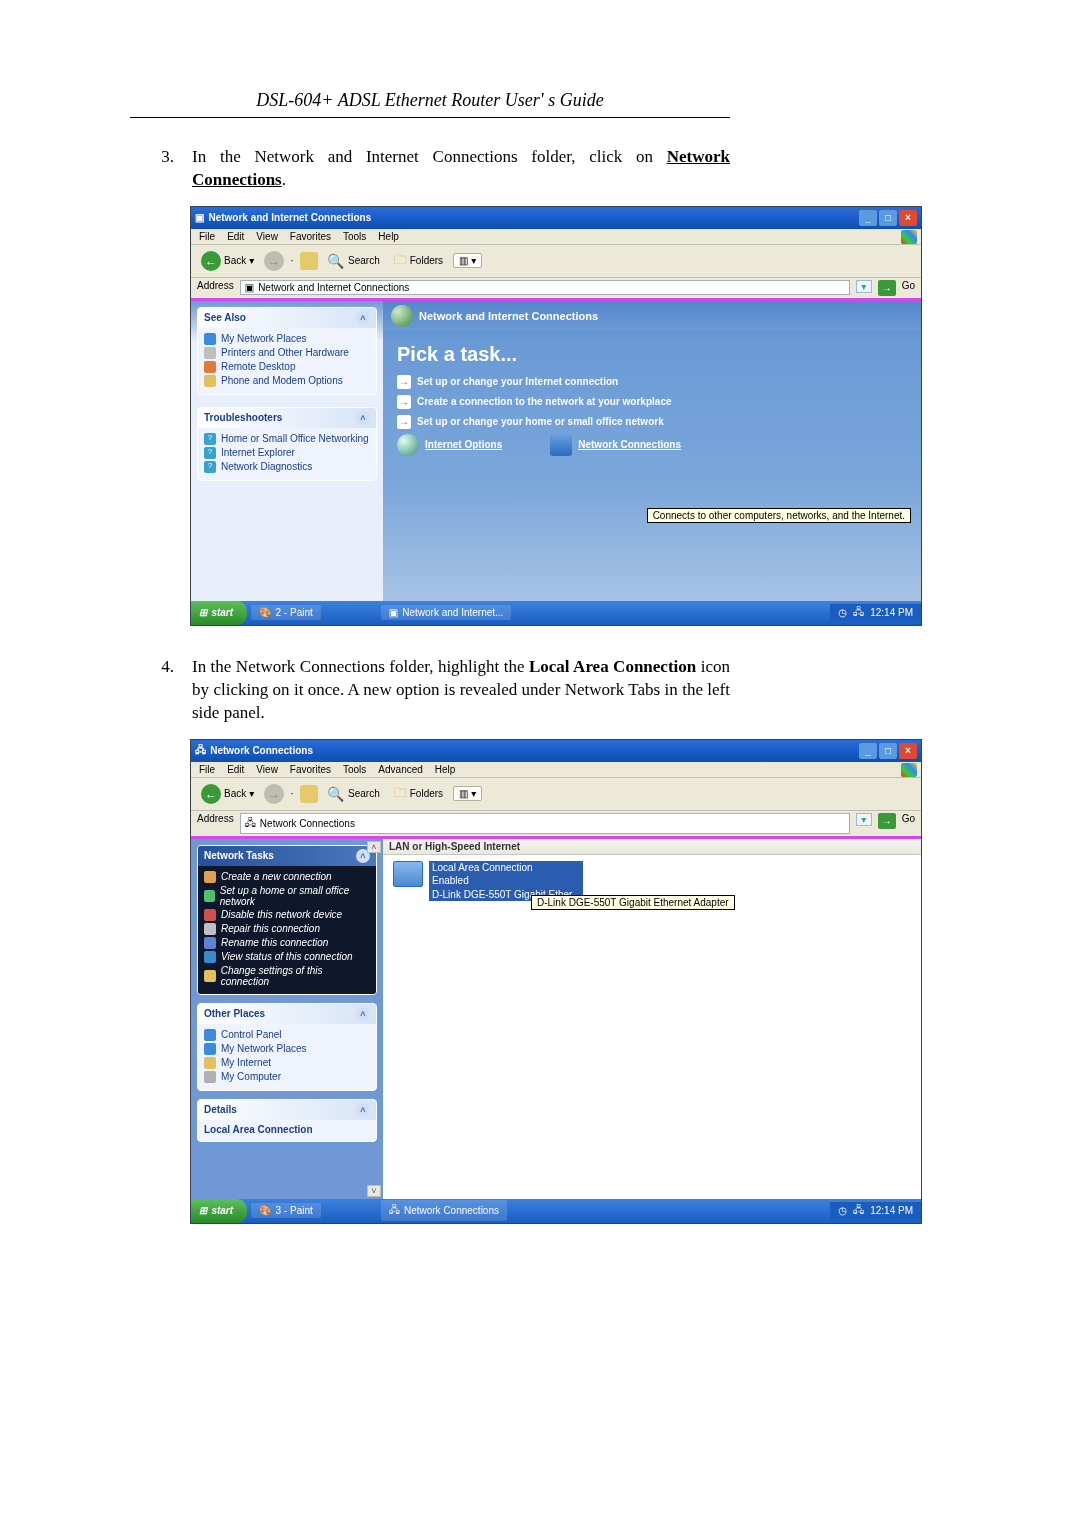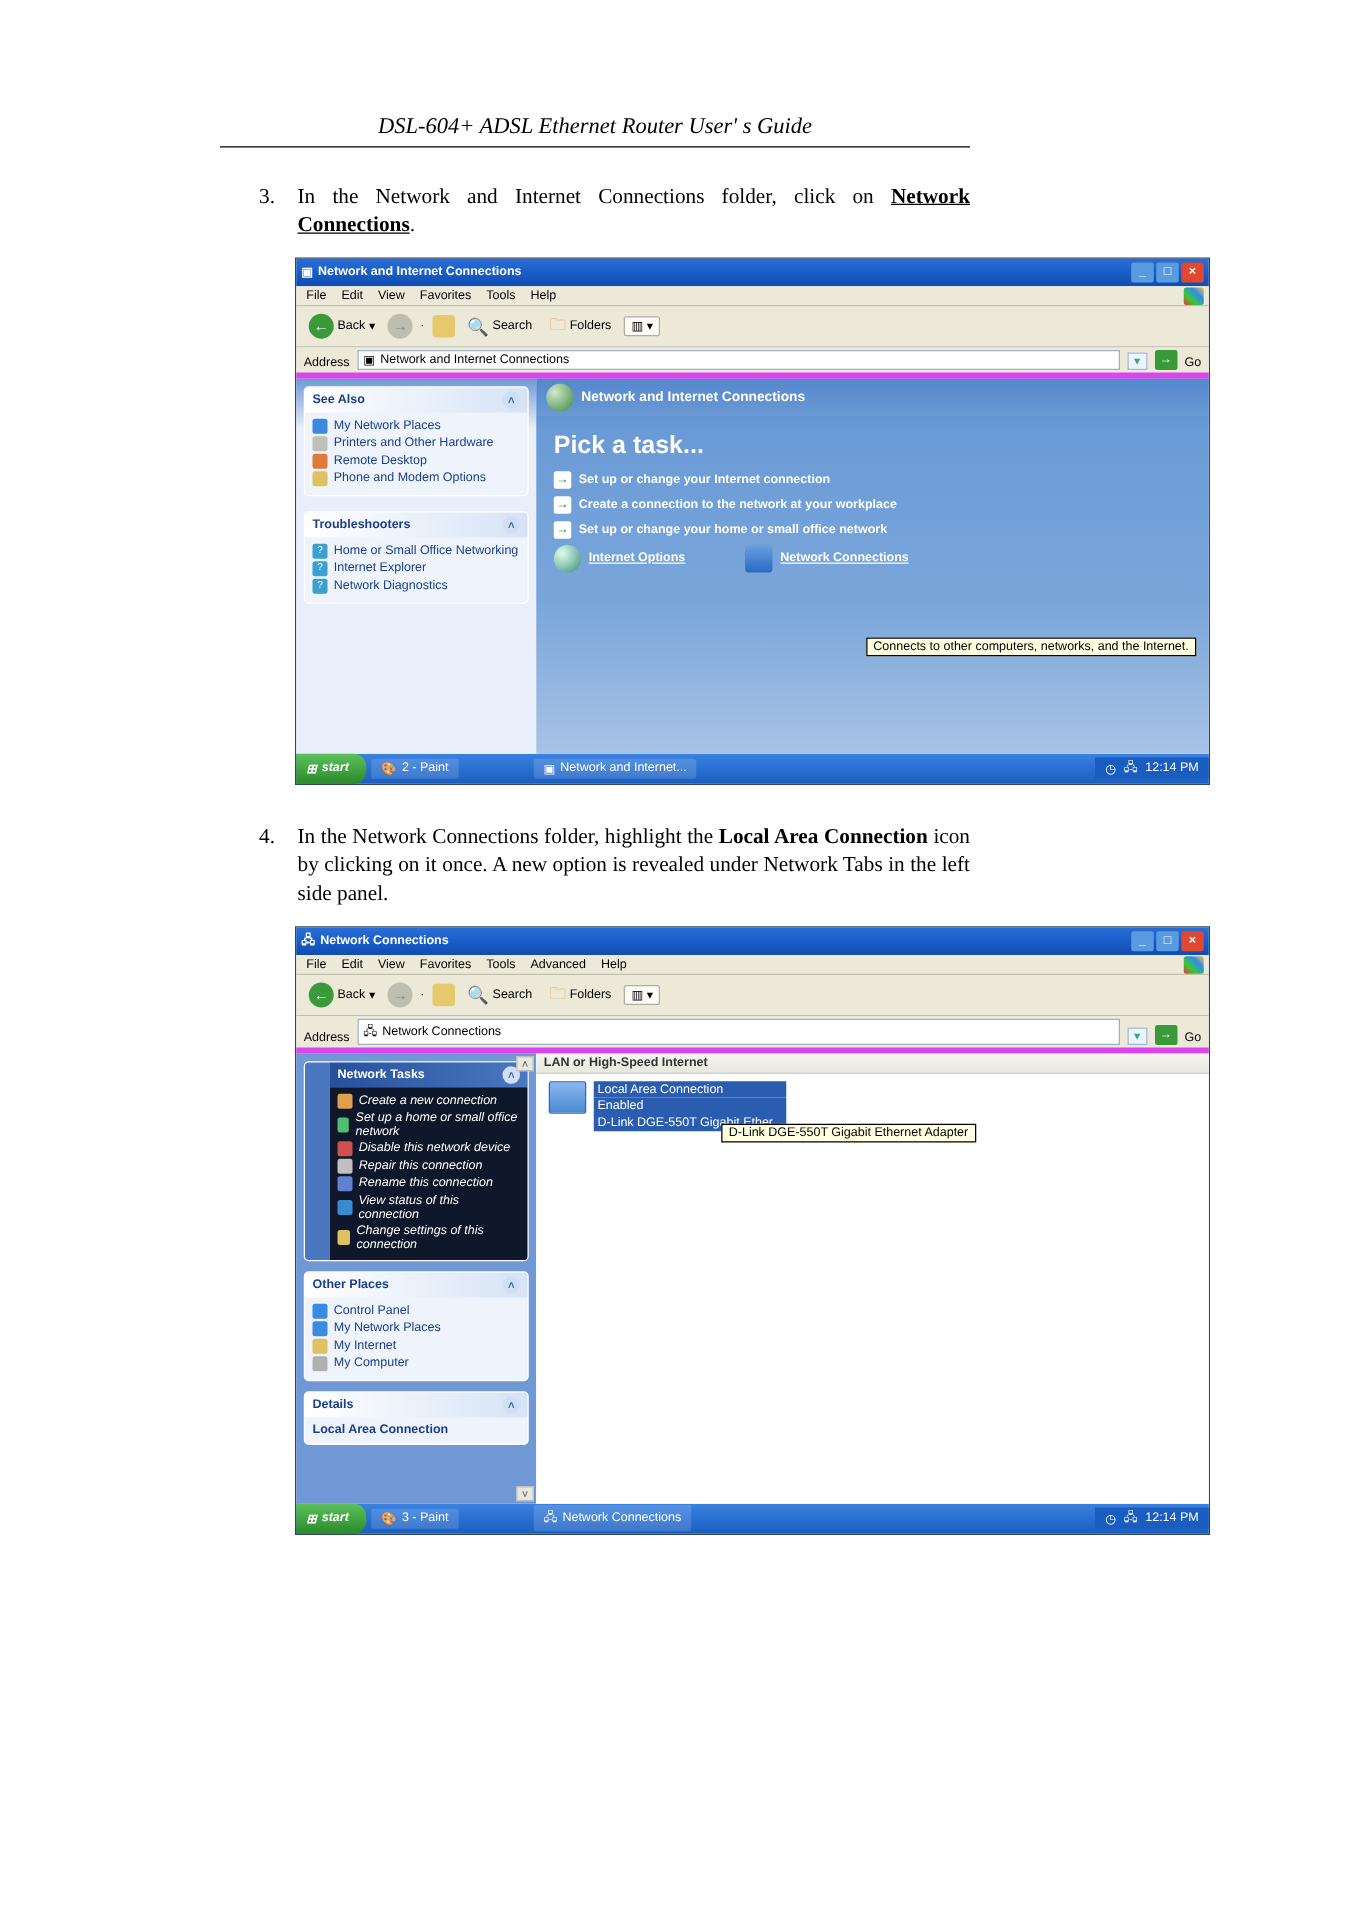--- a/index.html
+++ b/index.html
@@ -7,21 +7,20 @@
     padding: 0;
     background: #fff;
     font-family: "Times New Roman", serif;
     width: 1080px;
   }
   .page {
     width: 860px;
     padding: 90px 130px 40px 130px;
     box-sizing: border-box;
     position: relative;
-    margin-left: 46px;
   }
   .header-title {
     text-align: center;
     font-style: italic;
     font-size: 18px;
     margin-bottom: 6px;
   }
   .header-rule {
     border: none;
     border-top: 1.5px solid #000;
@@ -96,22 +95,22 @@
     display: inline-flex; align-items: center; justify-content: center;
     color: #fff; font-weight: bold; font-size: 12px;
   }
   .green { background: #3a9a3a; }
   .grey { background: #bdbdb0; color: #888; }
   .ico-up { width: 18px; height: 18px; background: #e6c96a; border-radius: 3px; display:inline-block; }
   .ico-search { color: #2a6ed8; font-size: 14px; }
   .ico-folder { color: #e0b050; font-size: 13px; }
   .views-box { border: 1px solid #b0b0a0; padding: 1px 5px; border-radius: 2px; background: #fdfcf7; }
   .addrbar {
-    background: #ece9d8; display: flex; align-items: flex-end;
-    padding: 2px 6px; gap: 6px; border-bottom: 5px solid #d946ef;
+    background: #ece9d8; display: flex; align-items: flex-start;
+    padding: 2px 6px; gap: 6px; border-bottom: 3px solid #d946ef;
   }
   .addr-input {
     flex: 1; background: #fff; border: 1px solid #a0b0c0;
     padding: 1px 4px; font-size: 10px; display: flex; align-items: center; gap: 4px;
   }
   .addr-dd { width: 14px; text-align: center; color: #3a7; background:#eef4ff; border:1px solid #a0b8d8;}
   .go-btn {
     background: #3a9a3a; color: #fff; width: 18px; height: 16px;
     display: inline-flex; align-items: center; justify-content: center;
     border-radius: 2px; font-weight: bold;
@@ -445,21 +444,21 @@
         <span>🖧</span>
         <span>Network Connections</span>
       </div>
       <span class="addr-dd">▾</span>
       <span class="go-btn">→</span>
       <span>Go</span>
     </div>
     <div class="body2">
       <div class="sidepane2">
         <div style="position:absolute; right:2px; top:2px;" class="scrollhint-up">˄</div>
-        <div class="pane-box" style="background:#4a78c0;padding-left:20px;">
+        <div class="pane-box" style="background:#4a78c0;">
           <div class="pane-hdr-dark">
             <span>Network Tasks</span>
             <span class="chev">˄</span>
           </div>
           <div class="pane-body-blue">
             <div class="pane-link-w">
                 <span class="mini-ico" style="background:#e0a050"></span>
                 <span>Create a new connection</span>
               </div>
             <div class="pane-link-w">

